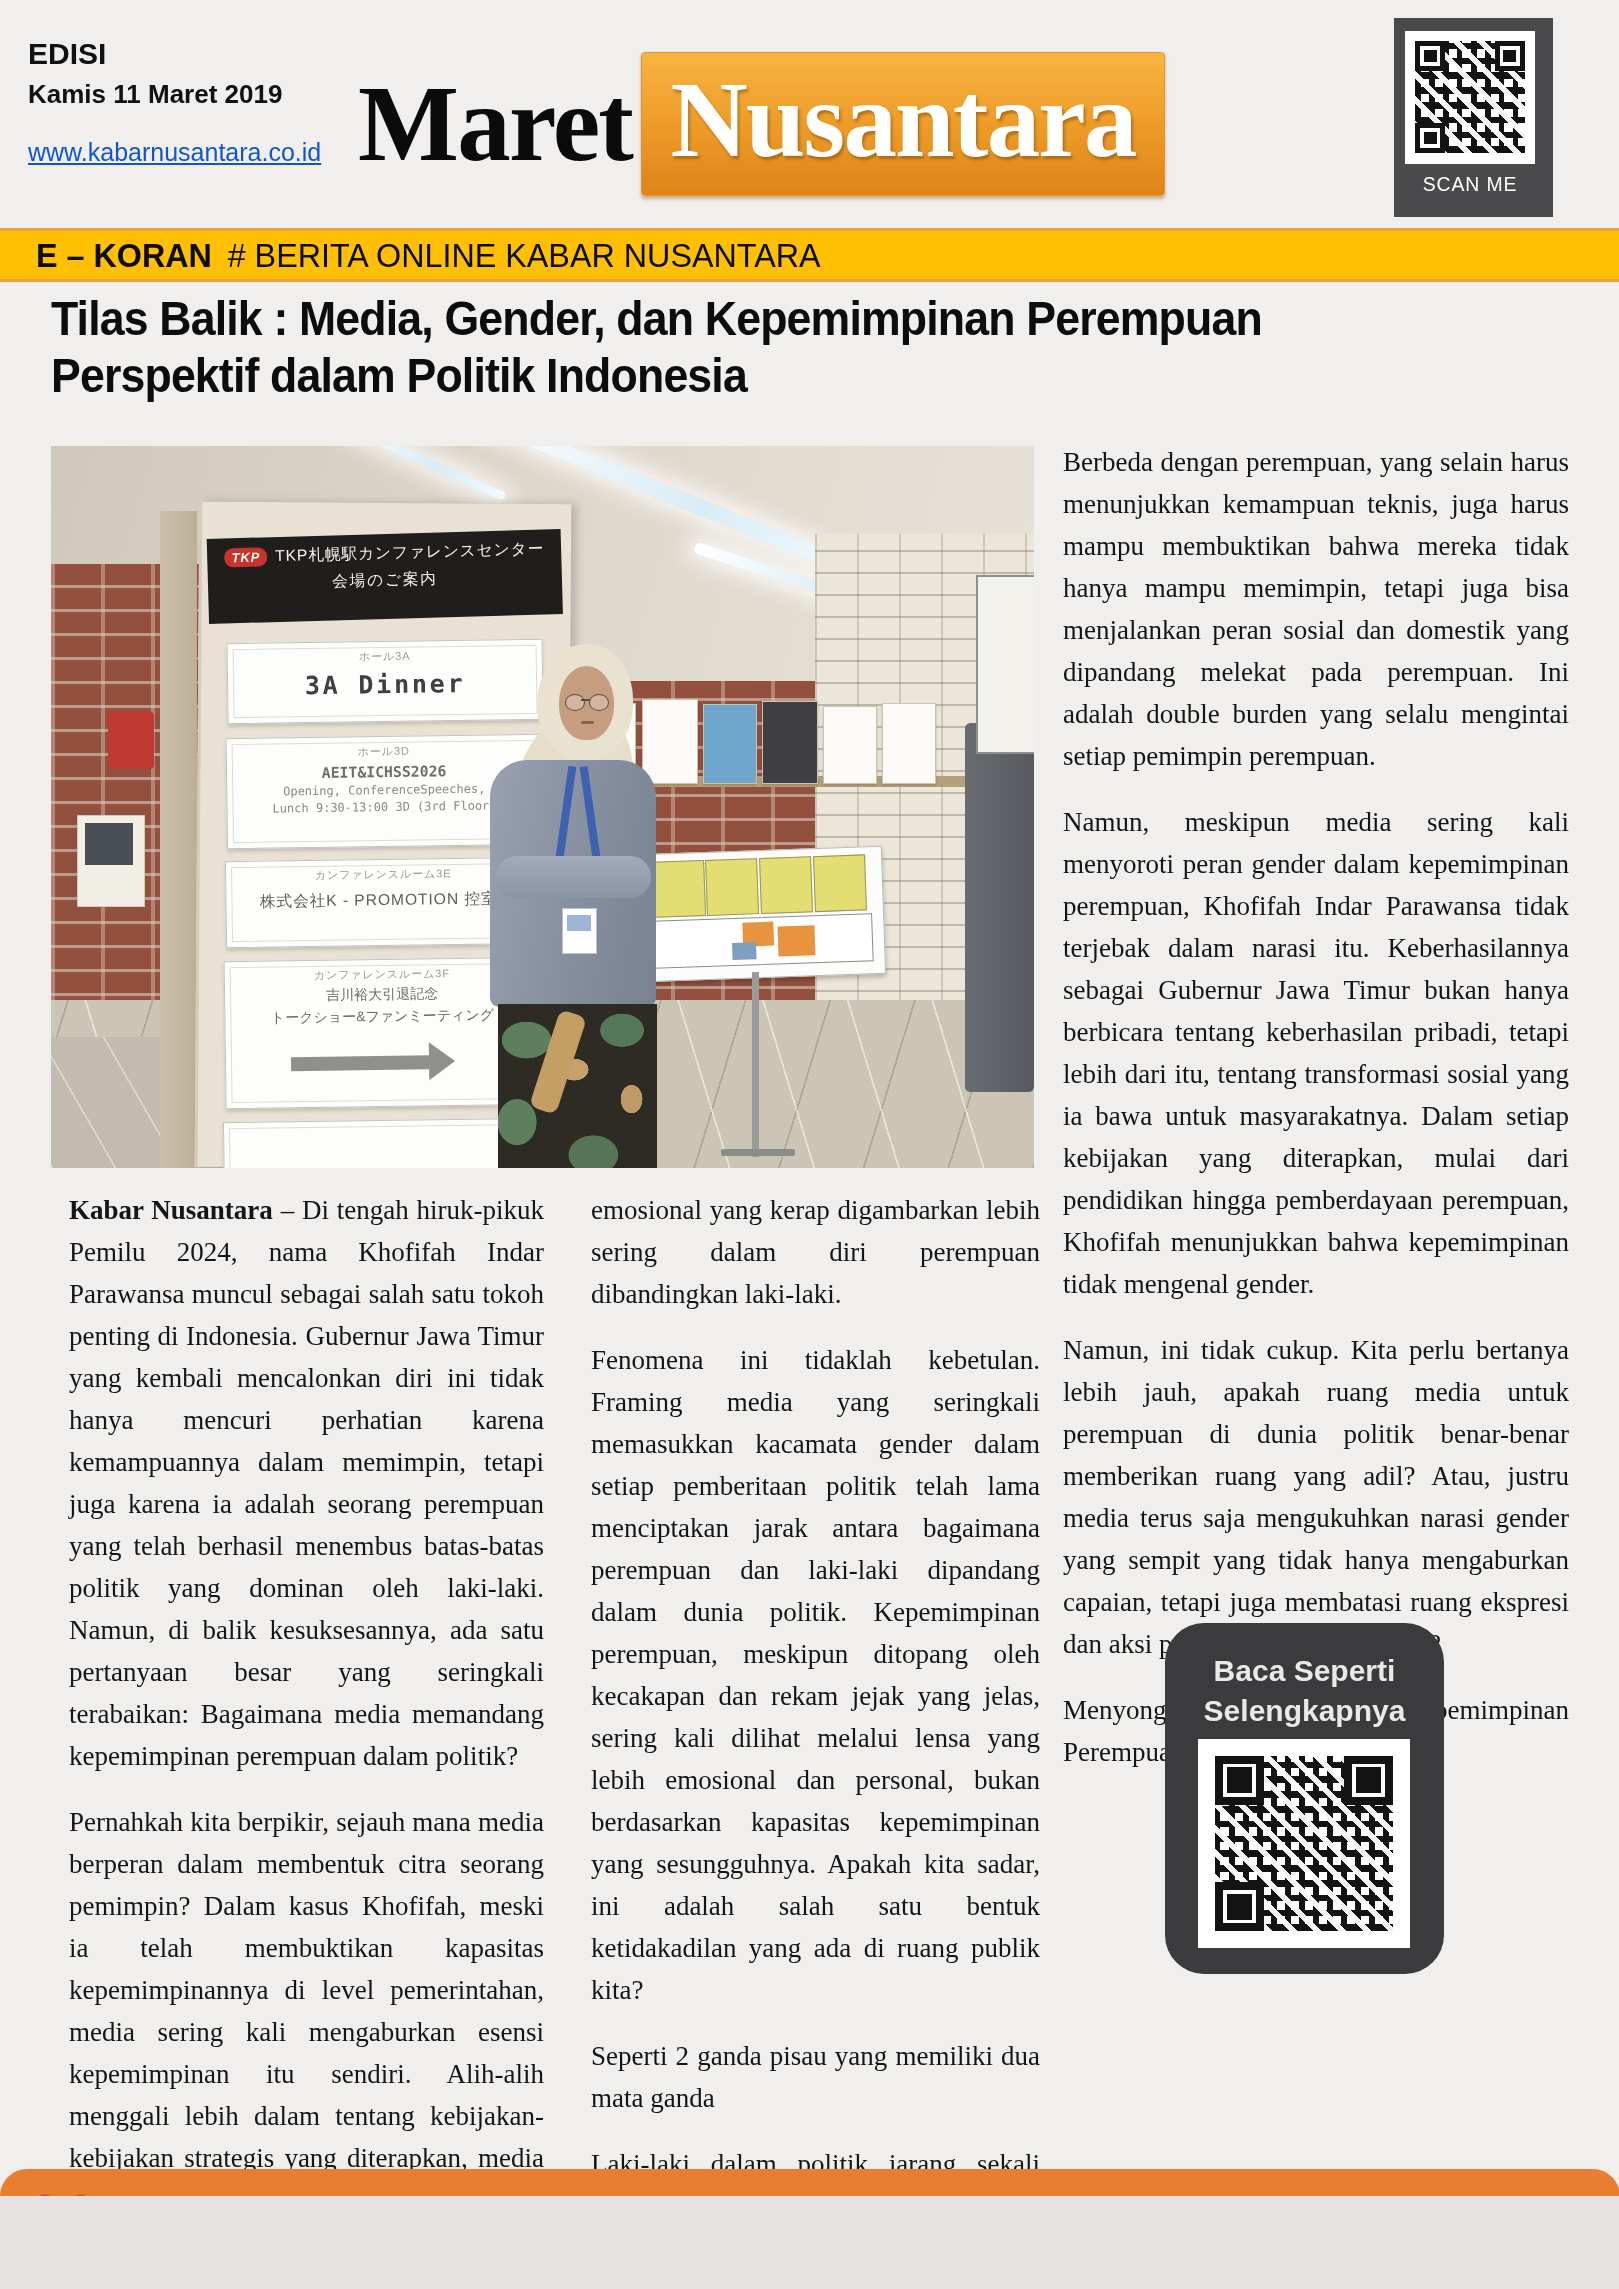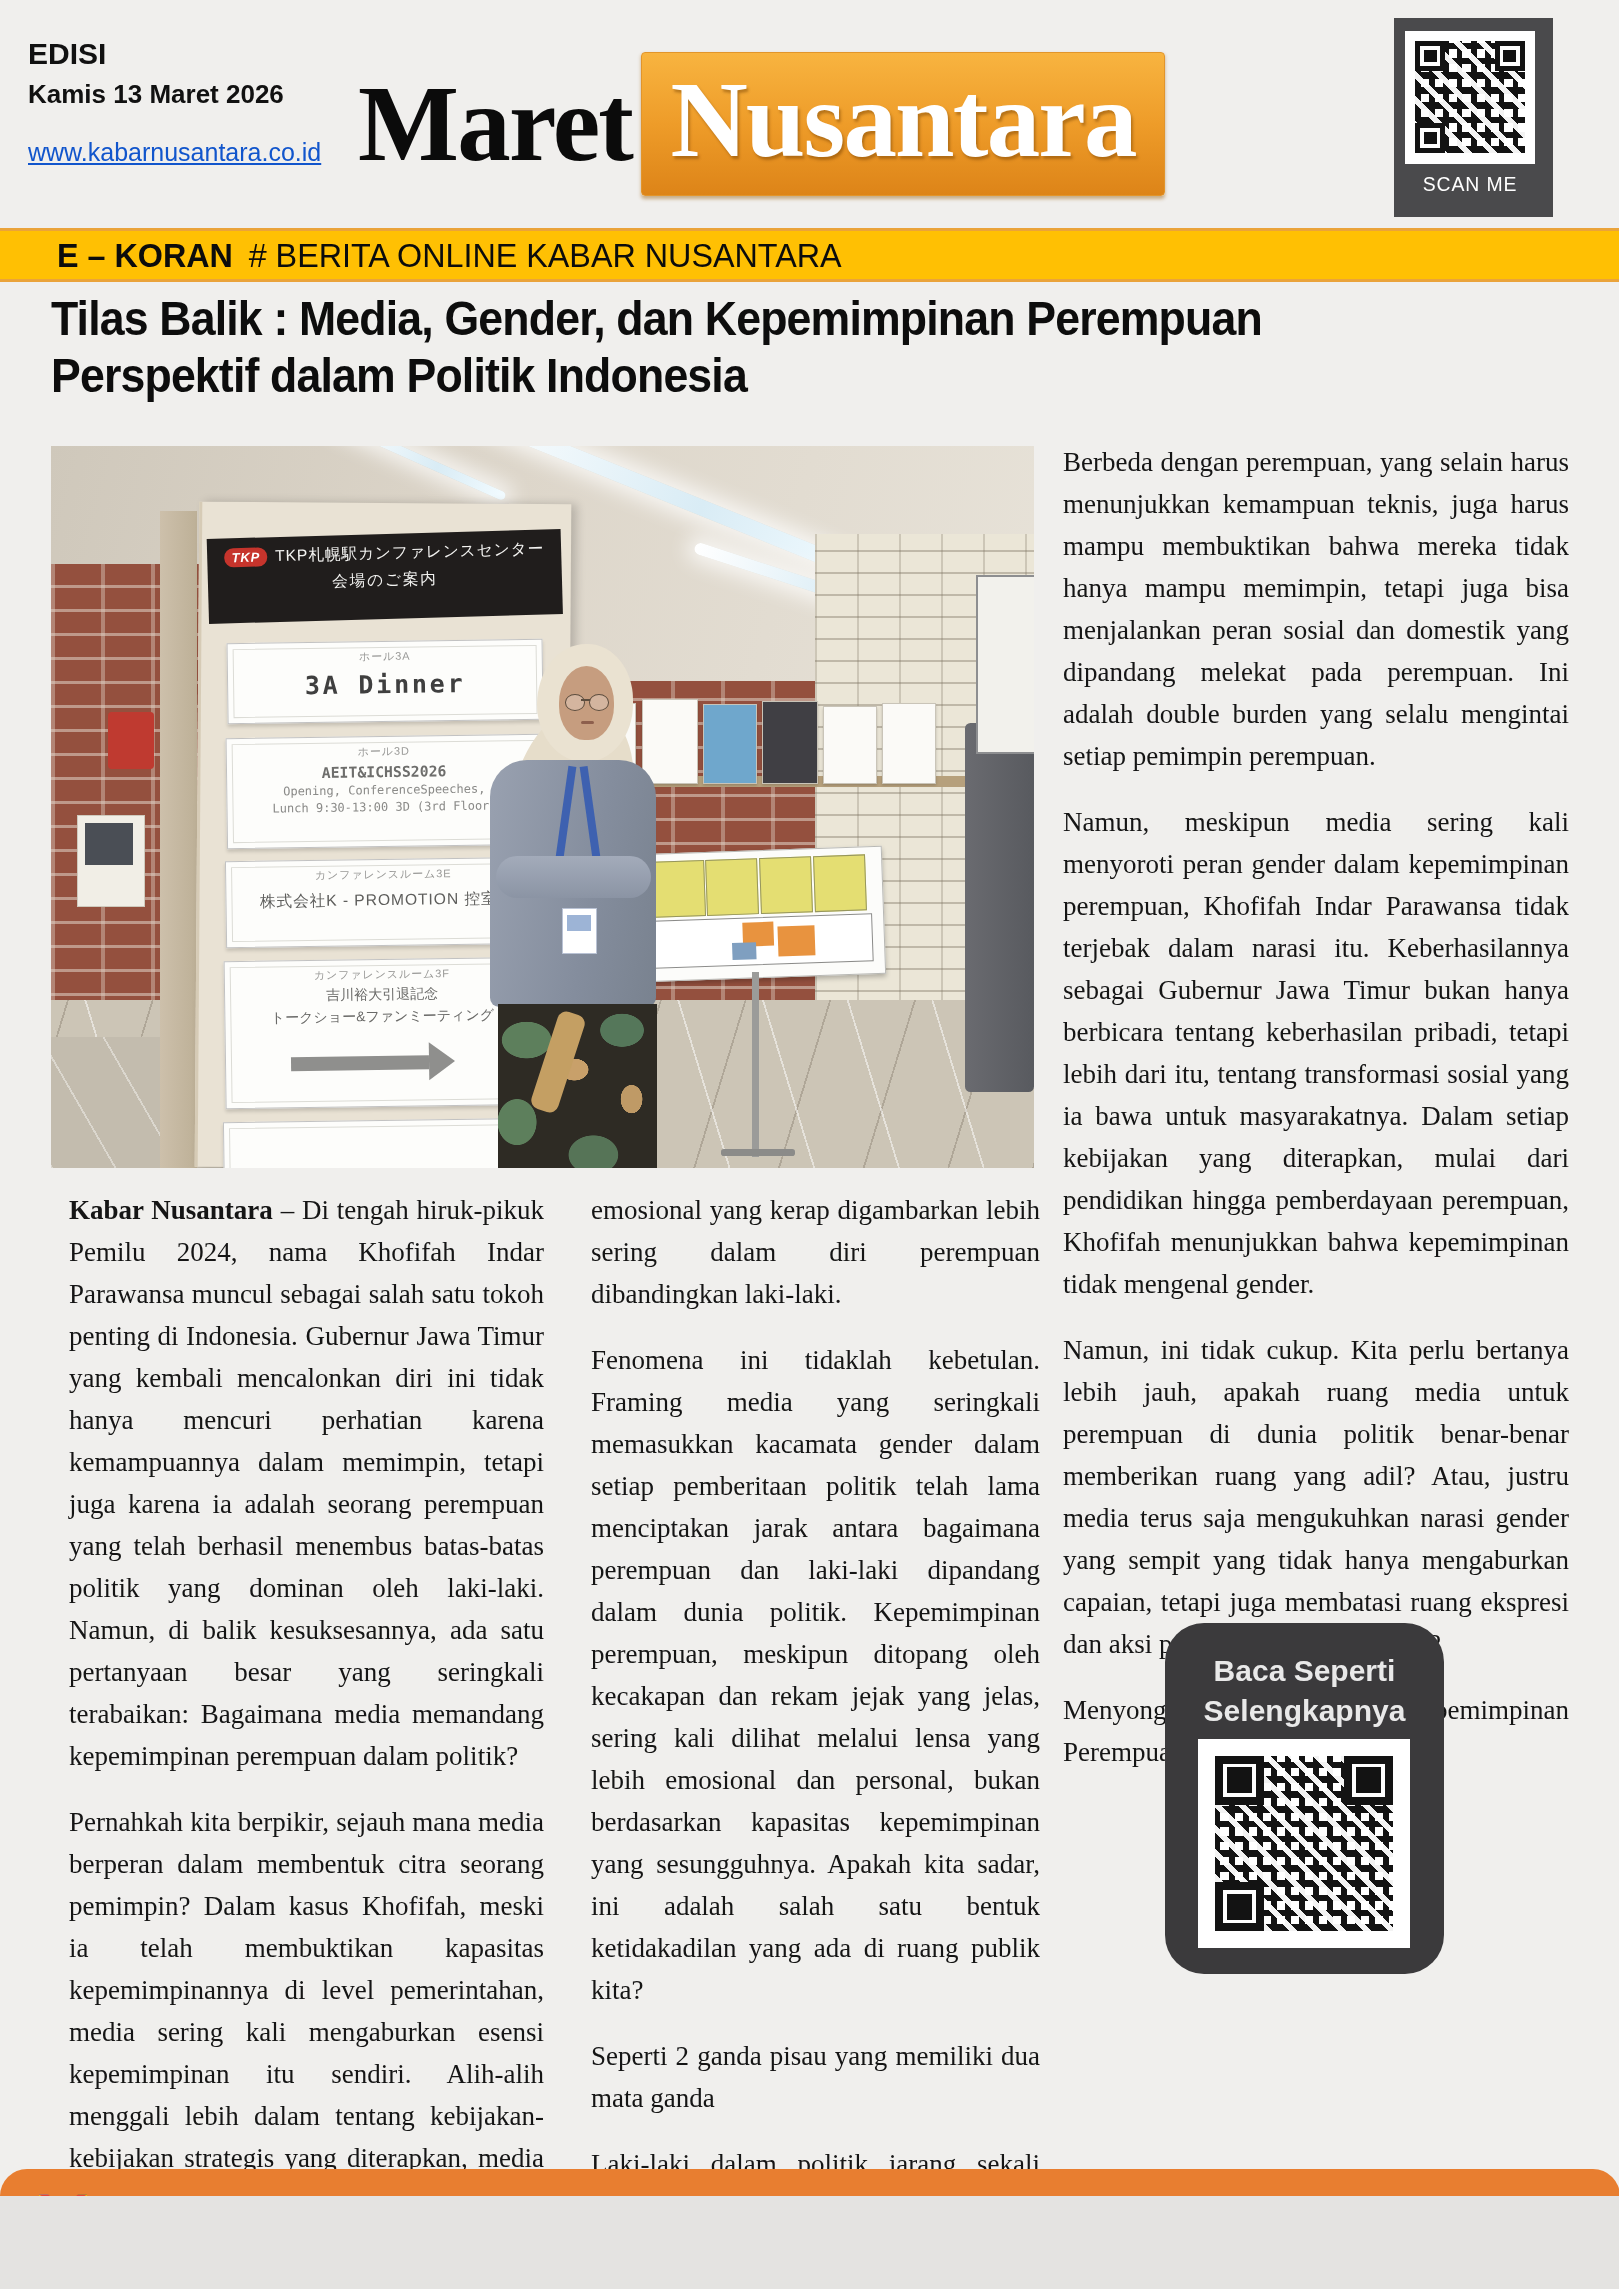--- a/index.html
+++ b/index.html
@@ -31,21 +31,21 @@
        repeating-linear-gradient(0deg, #131313 0 6.5px, transparent 6.5px 14.8px);}
   .finder{position:absolute;background:#fff;border:6.5px solid #131313;}
   .finder::after{content:"";position:absolute;inset:3.7px;background:#131313;}
   .f-tl{left:8%;top:8%;}  .f-tr{right:8%;top:8%;} .f-bl{left:8%;bottom:8%;}
   #qr-header .finder{width:20px;height:20px;border-width:5.5px;}
   #qr-promo-code .finder{width:33px;height:33px;border-width:8.3px;}
 
   
   #ekoran-bar{left:0;top:228px;width:1620px;height:54px;background:#ffc003;
       border-top:3.7px solid #eaa33a;border-bottom:3.7px solid #eaa33a;box-sizing:border-box;
-      display:flex;align-items:center;padding-left:57px;}
+      display:flex;align-items:center;padding-left:36px;}
   #ekoran-inner{font-size:34px;color:#0c0c0c;transform:scaleX(.95);transform-origin:left center;white-space:nowrap;}
   #ekoran-inner b{font-weight:bold;margin-right:16.6px;}
 
   
   #headline{left:51px;top:290px;width:1569px;font-weight:bold;color:#0d0d0d;
             font-size:48px;line-height:57px;letter-spacing:-0.9px;transform:scaleX(.93);transform-origin:left top;}
 
   
   .col{position:absolute;font-family:"Liberation Serif",serif;font-size:27px;line-height:42px;
        color:#151515;text-align:justify;}
@@ -172,21 +172,21 @@
                 transform:rotate(18deg);border-radius:9.2px;}
 
   
 </style>
 </head>
 <body>
 
 <div id="page">
 
   <div class="abs" id="edisi">EDISI</div>
-  <div class="abs" id="edisi-date">Kamis 13 Maret 2026</div>
+  <div class="abs" id="edisi-date">Kamis 11 Maret 2019</div>
   <div class="abs" id="site-url">www.kabarnusantara.co.id</div>
 
   <div class="abs" id="masthead">
     <span class="mh-black">Maret</span>
     <span class="mh-orange">Nusantara</span>
   </div>
 
   <div class="abs" id="qr-panel">
     <div class="abs qr" id="qr-header">
       <div class="px"></div>

